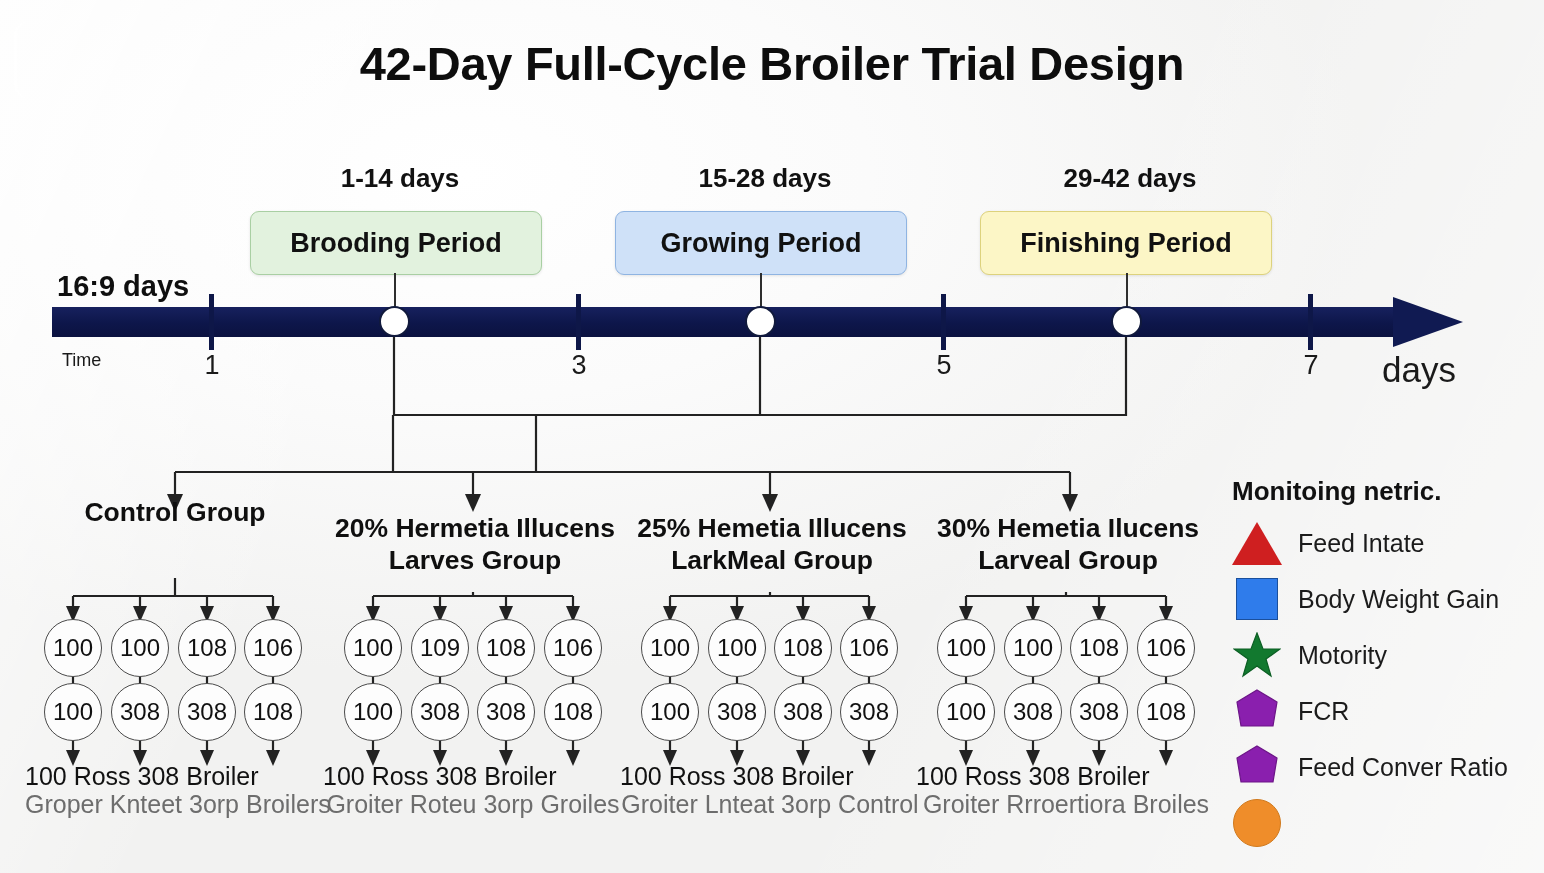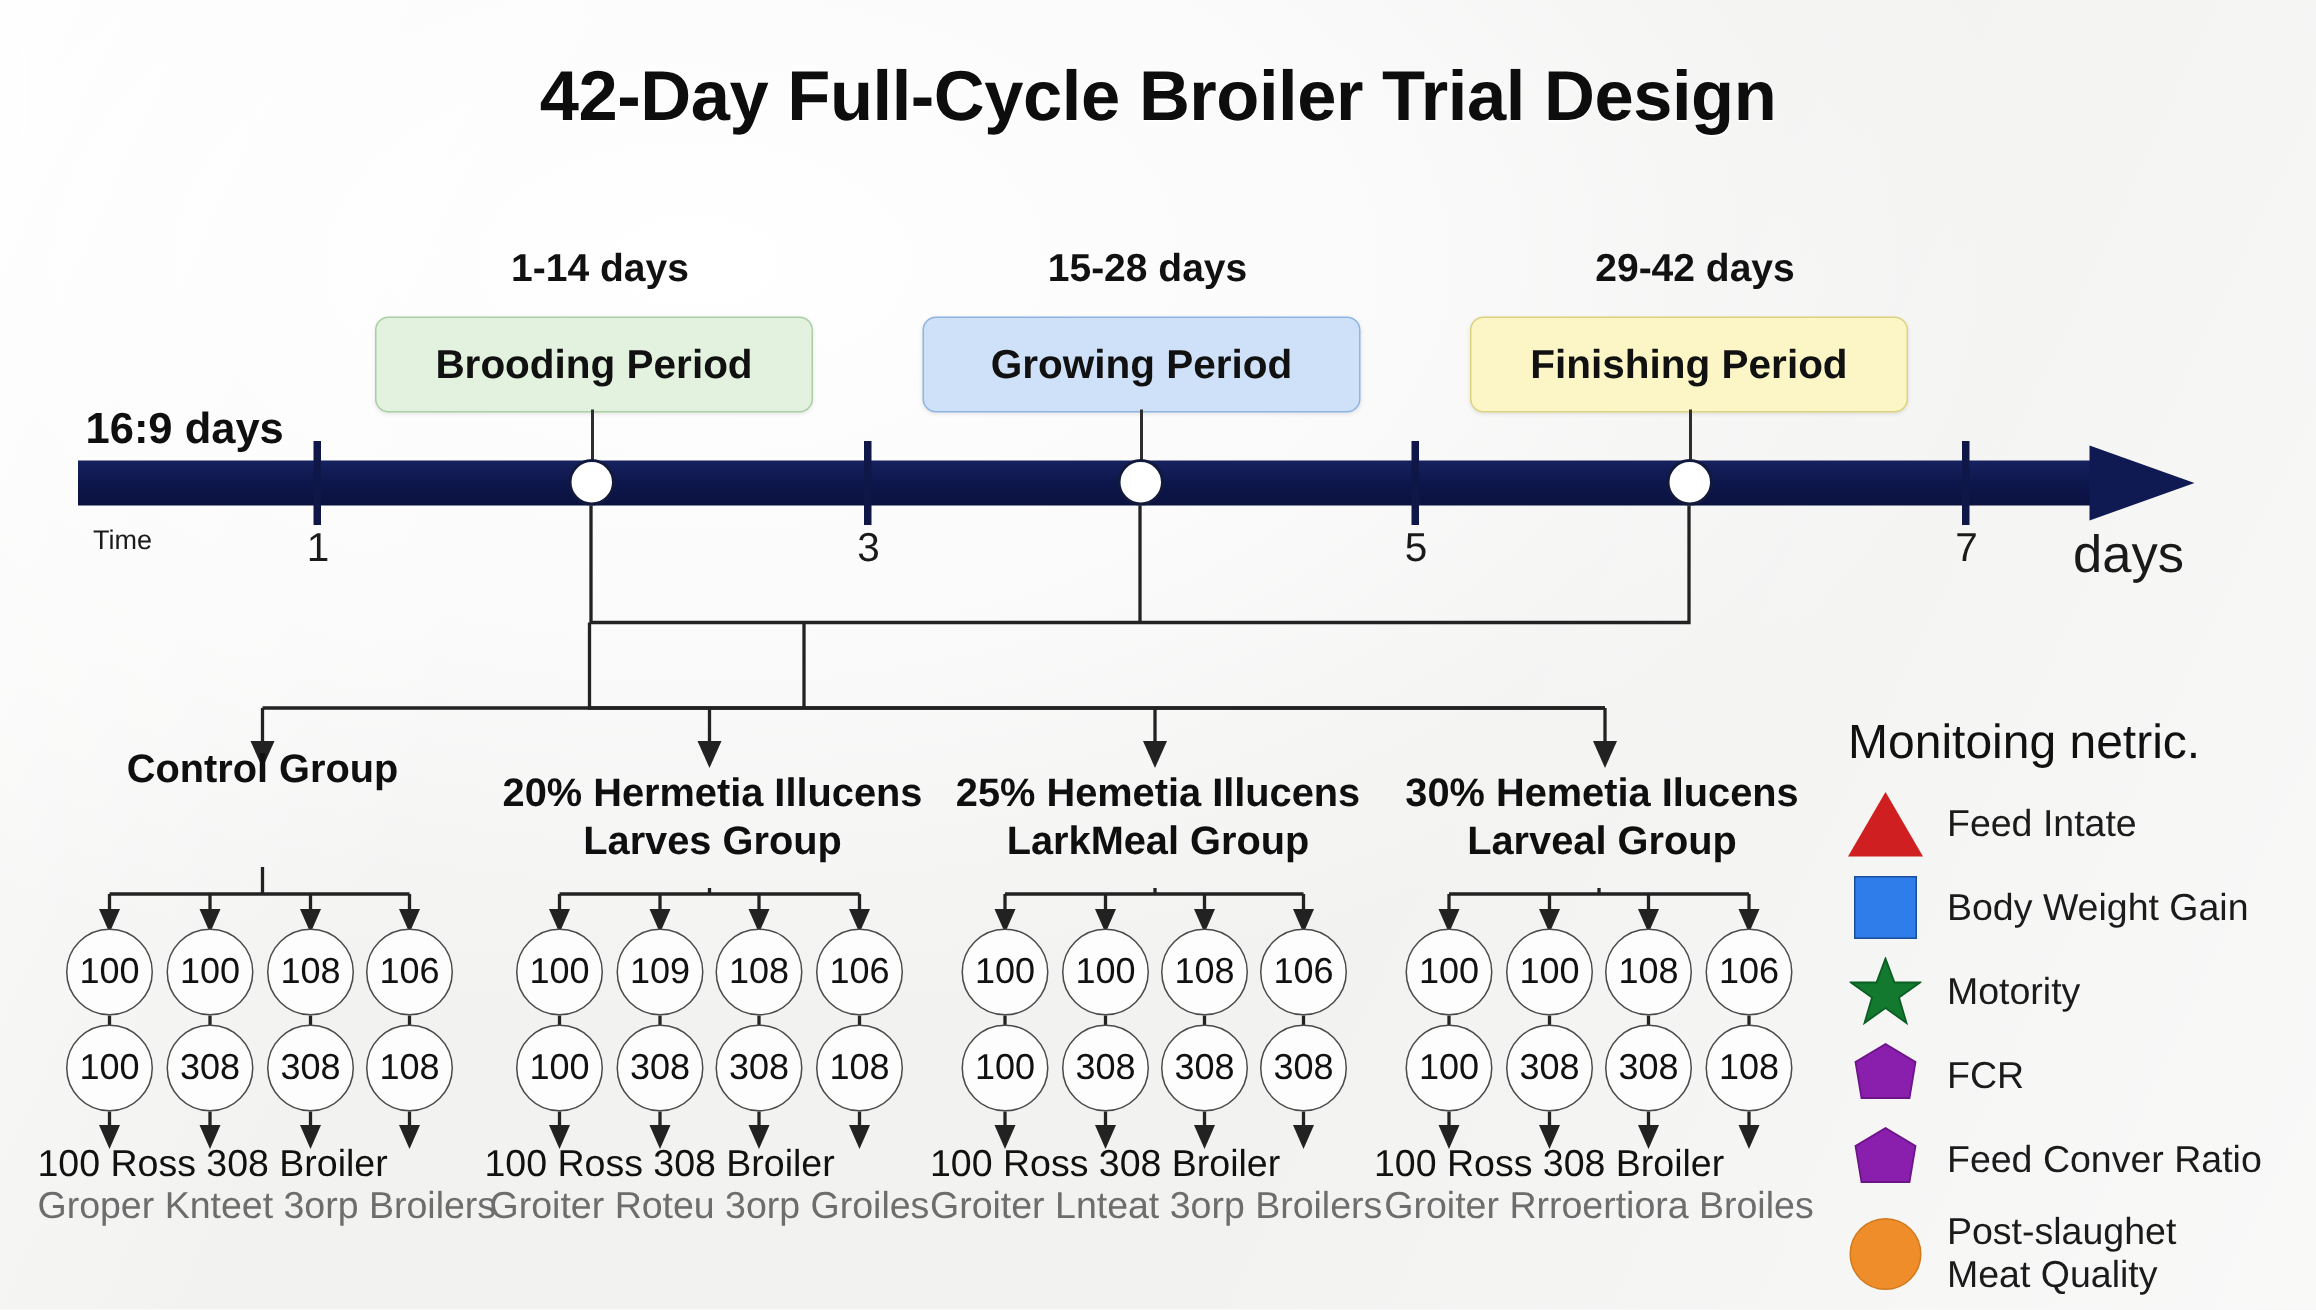--- a/index.html
+++ b/index.html
@@ -195,22 +195,22 @@
   }
 
   
   #legend {
     position: absolute;
     left: 1232px;
     top: 476px;
     width: 305px;
   }
   #legend-title {
-    font-size: 32px;
-    font-weight: normal;
+    font-size: 26px;
+    font-weight: bold;
     color: #111;
     margin-bottom: 14px;
   }
   .legend-row {
     display: flex;
     align-items: center;
     margin-bottom: 12px;
     min-height: 44px;
   }
   .legend-swatch {
@@ -458,21 +458,21 @@
   </div>
   <div class="node-circle" style="left:641px; top:619px;">100</div>
   <div class="node-circle" style="left:708px; top:619px;">100</div>
   <div class="node-circle" style="left:774px; top:619px;">108</div>
   <div class="node-circle" style="left:840px; top:619px;">106</div>
   <div class="node-circle" style="left:641px; top:683px;">100</div>
   <div class="node-circle" style="left:708px; top:683px;">308</div>
   <div class="node-circle" style="left:774px; top:683px;">308</div>
   <div class="node-circle" style="left:840px; top:683px;">308</div>
   <div class="leaf-main" style="left:620px; top:762px; width:300px;">100   Ross 308 Broiler</div>
-  <div class="leaf-sub" style="left:620px; top:790px; width:300px;">Groiter Lnteat 3orp Broilers</div>
+  <div class="leaf-sub" style="left:620px; top:790px; width:300px;">Groiter Lnteat 3orp Control</div>
 
   <div class="group-title" style="left:918px; top:512px; width:300px;">
     <div>30% Hemetia Ilucens</div>
     <div>Larveal Group</div>
   </div>
   <div class="node-circle" style="left:937px;  top:619px;">100</div>
   <div class="node-circle" style="left:1004px; top:619px;">100</div>
   <div class="node-circle" style="left:1070px; top:619px;">108</div>
   <div class="node-circle" style="left:1137px; top:619px;">106</div>
   <div class="node-circle" style="left:937px;  top:683px;">100</div>
@@ -523,18 +523,16 @@
             <polygon points="23,1 43,13 39,37 7,37 3,13" fill="#8a1fae" stroke="#6c1587" stroke-width="1.2"></polygon>
           </svg>
       </span>
       <span class="legend-label">Feed Conver Ratio</span>
     </div>
 
     <div class="legend-row">
       <span class="legend-swatch">
           <span class="sw-circle"></span>
         </span>
-      <span class="legend-label" style="white-space:pre-line;">Post-slaughet
-Meat Quality</span>
     </div>
   </div>
 
 </div>
 
 </body></html>

